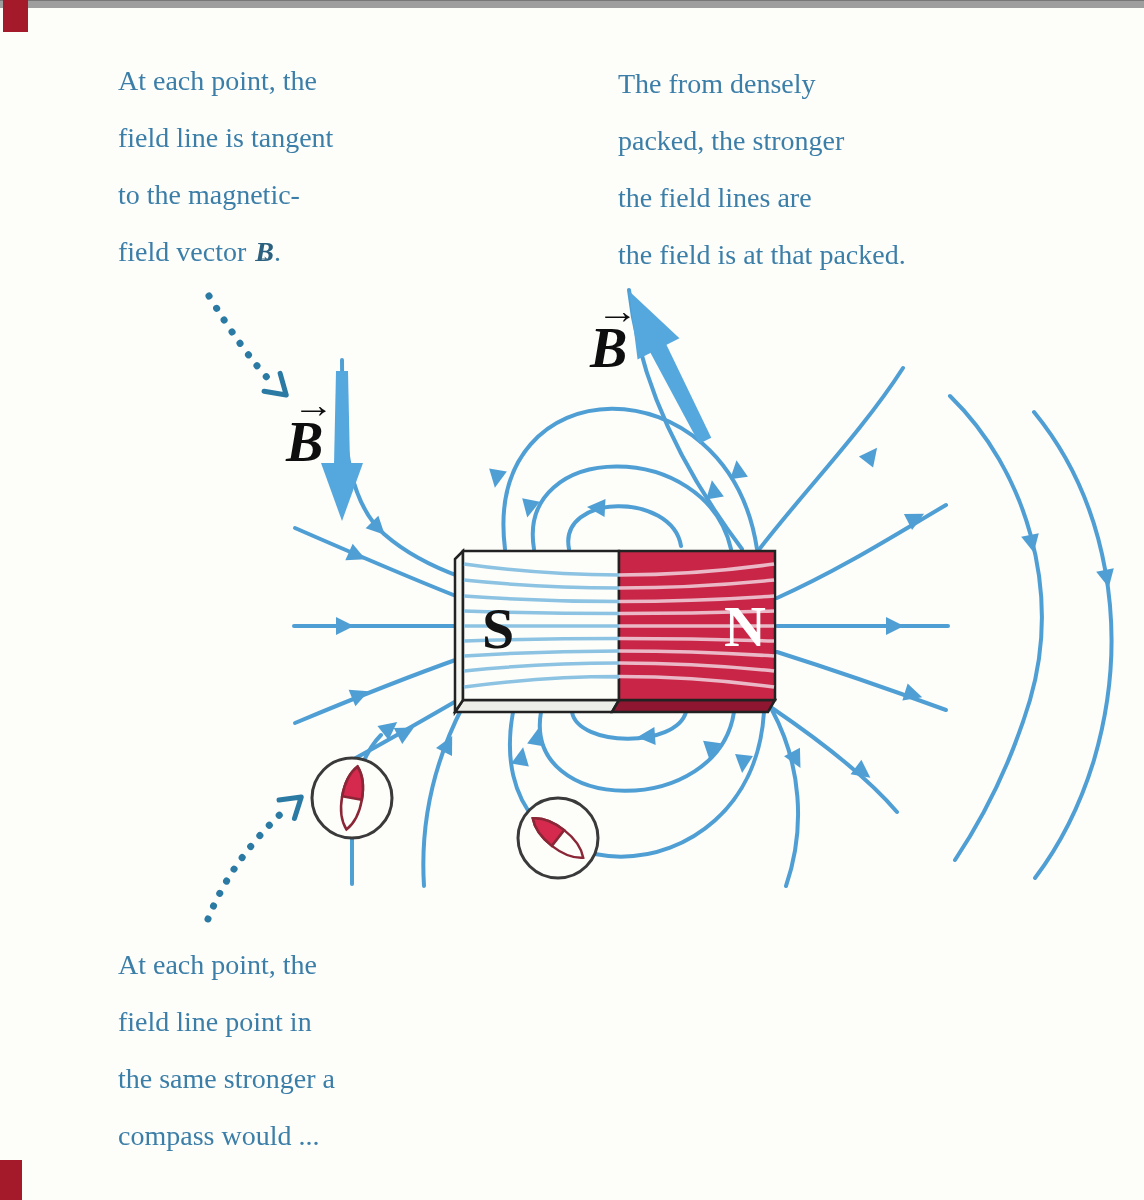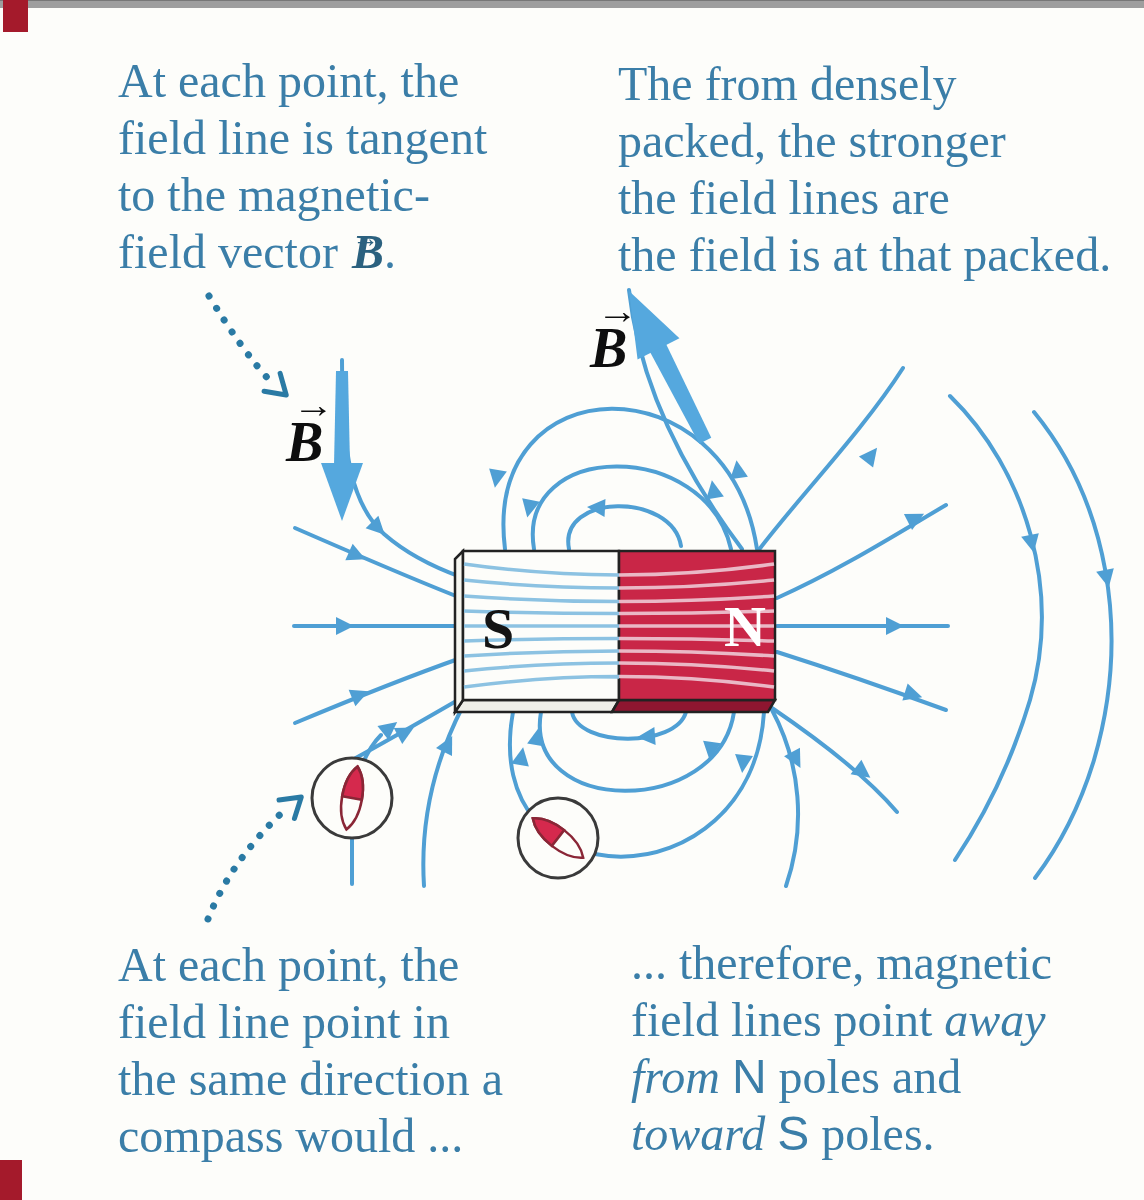--- a/index.html
+++ b/index.html
@@ -3,21 +3,21 @@
 <meta charset="utf-8">
 <style>
   html,body{margin:0;padding:0;background:#e9e9e9;}
   #stage{position:relative;width:1144px;height:1200px;background:#fdfdfa;overflow:hidden;
          font-family:"Liberation Serif",serif;}
   #topbar{position:absolute;left:0;top:0;width:100%;height:7px;background:var(--c-top_bar);
           border-top:1px solid #777;}
   .corner-mark{position:absolute;background:var(--c-corner_mark);}
   #corner-tl{left:3px;top:0;width:25px;height:32px;}
   #corner-bl{left:0;bottom:0;width:22px;height:40px;}
-  .ann{position:absolute;font-size:48px;line-height:57px;color:var(--c-text);white-space:nowrap;}
+  .ann{position:absolute;font-size:28px;line-height:57px;color:var(--c-text);white-space:nowrap;}
   .ann .i{font-style:italic;}
   .ann .sans{font-family:"Liberation Sans",sans-serif;}
   .vecB{font-weight:bold;font-style:italic;position:relative;color:#2b617f;padding-left:2px;}
   .vecB .va{position:absolute;top:-0.56em;left:0.10em;font-size:0.55em;font-style:normal;}
   .blabel{position:absolute;font-weight:700;font-style:italic;font-size:56px;color:#0e0e0e;}
   .blabel .va2{position:absolute;top:-26px;left:7px;font-size:36px;font-style:normal;
                transform:scaleX(1.15);transform-origin:left;}
   svg{position:absolute;left:0;top:0;}
   .fl{stroke:var(--c-line);stroke-width:4;fill:none;stroke-linecap:round;}
   .ah{fill:var(--c-line);stroke:none;}
@@ -184,28 +184,22 @@
     </div>
   <div class="ann" style="left:618px;top:55px;">
       <div>The from densely</div>
       <div>packed, the stronger</div>
       <div>the field lines are</div>
       <div>the field is at that packed.</div>
     </div>
   <div class="ann" style="left:118px;top:936px;">
       <div>At each point, the</div>
       <div>field line point in</div>
-      <div>the same direction a</div>
+      <div>the same stronger a</div>
       <div>compass would ...</div>
-    </div>
-  <div class="ann" style="left:631px;top:934px;">
-      <div>... therefore, magnetic</div>
-      <div>field lines point <span class="i">away</span></div>
-      <div><span class="i">from</span> <span class="sans">N</span> poles and</div>
-      <div><span class="i">toward</span> <span class="sans">S</span> poles.</div>
     </div>
 
   <div class="blabel" style="left:286px;top:410px;">
     <span class="va2">→</span><span>B</span>
   </div>
   <div class="blabel" style="left:590px;top:316px;">
     <span class="va2">→</span><span>B</span>
   </div>
 
 </div>

